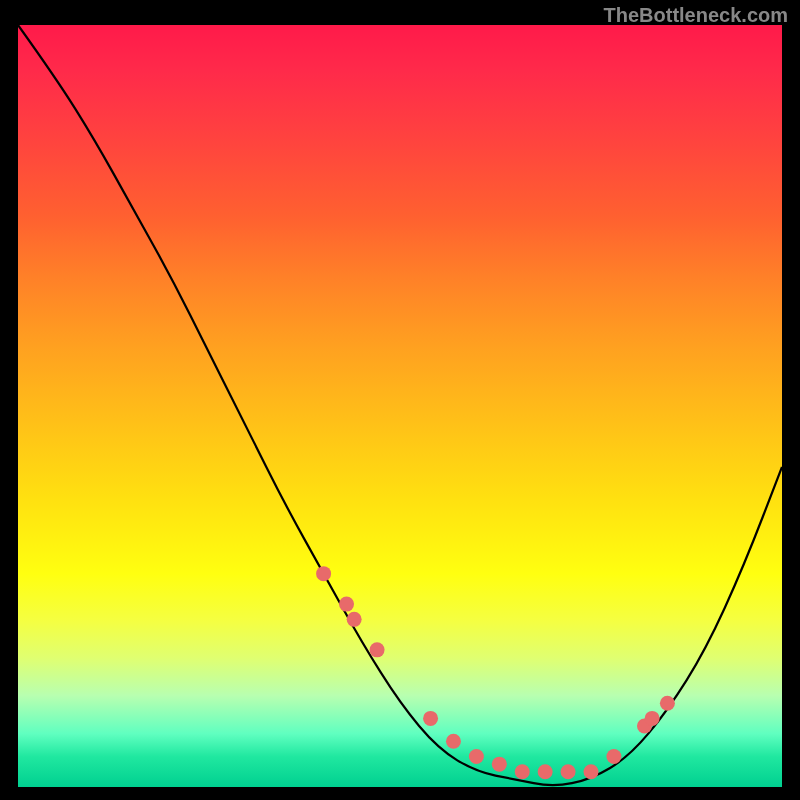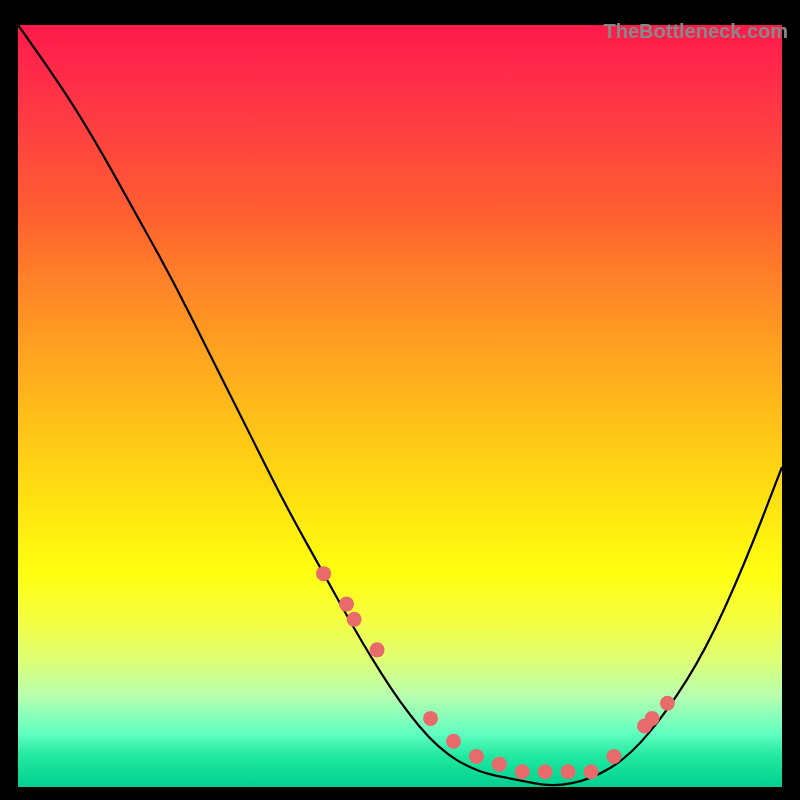--- a/index.html
+++ b/index.html
@@ -6,21 +6,21 @@
   body {
     width: 800px;
     height: 800px;
     background: #000;
     position: relative;
     font-family: Arial, sans-serif;
     overflow: hidden;
   }
   .watermark {
     position: absolute;
-    top: 20px;
+    top: 4px;
     right: 12px;
     color: #888;
     font-size: 20px;
     font-weight: bold;
     z-index: 10;
   }
   .plot-area {
     position: absolute;
     left: 18px;
     top: 25px;

